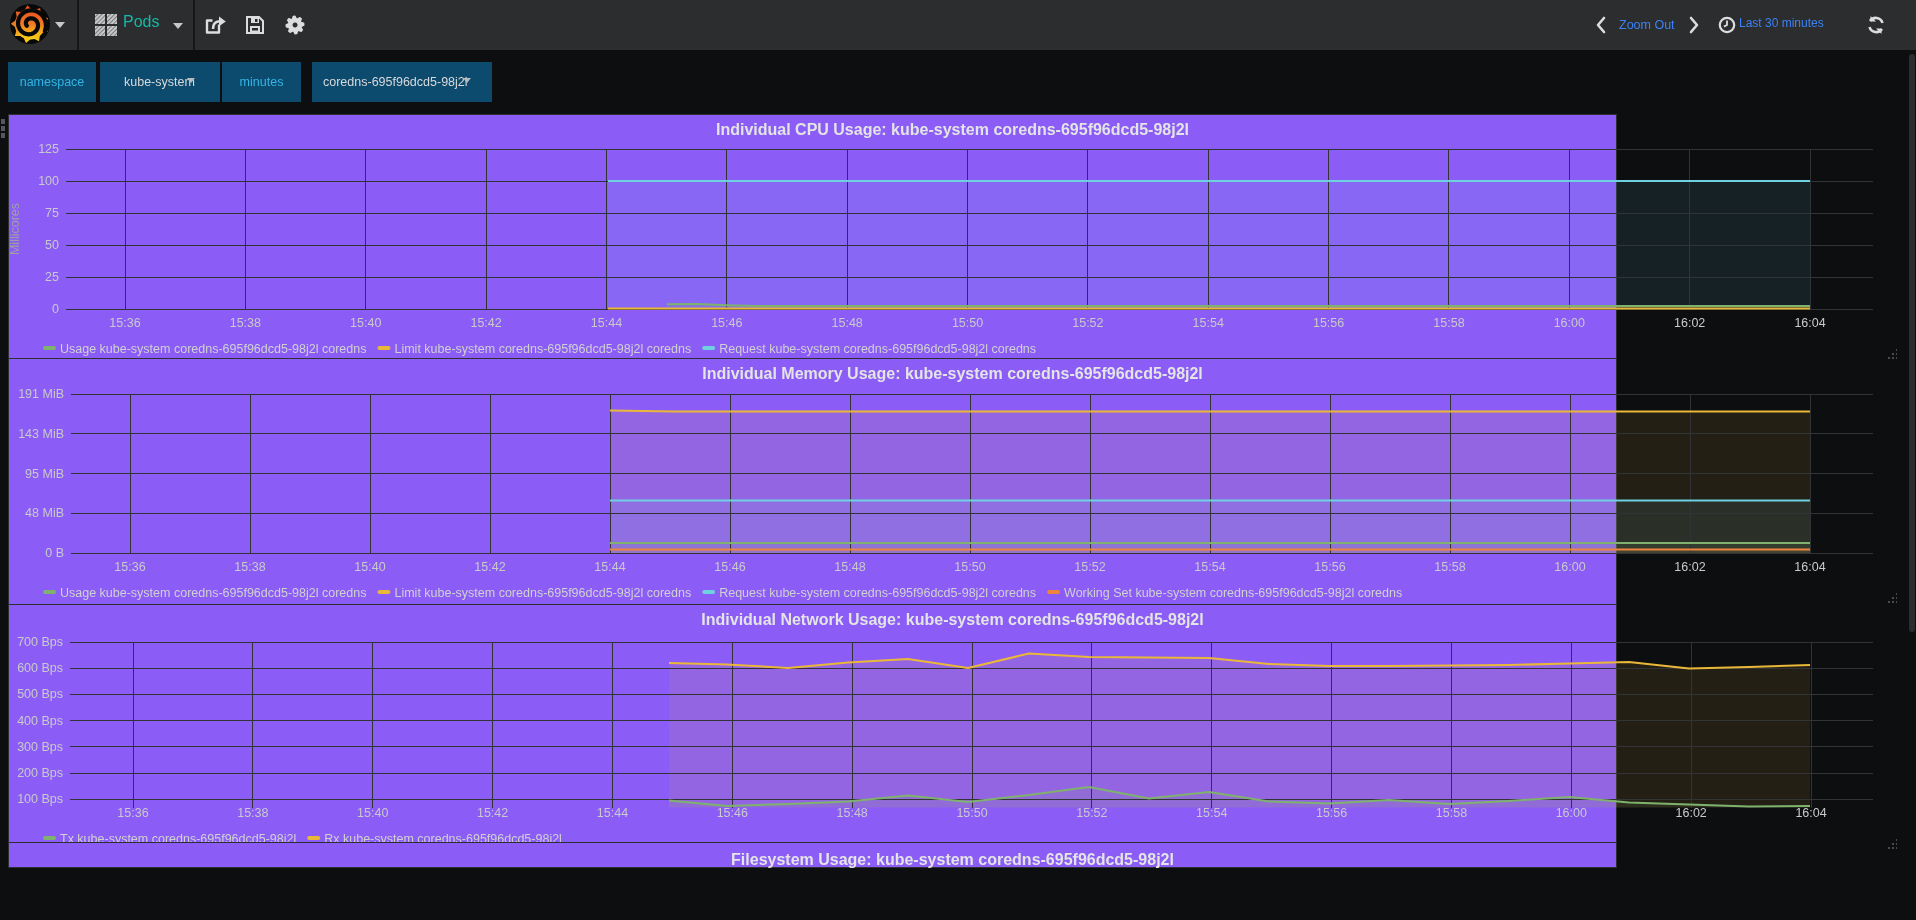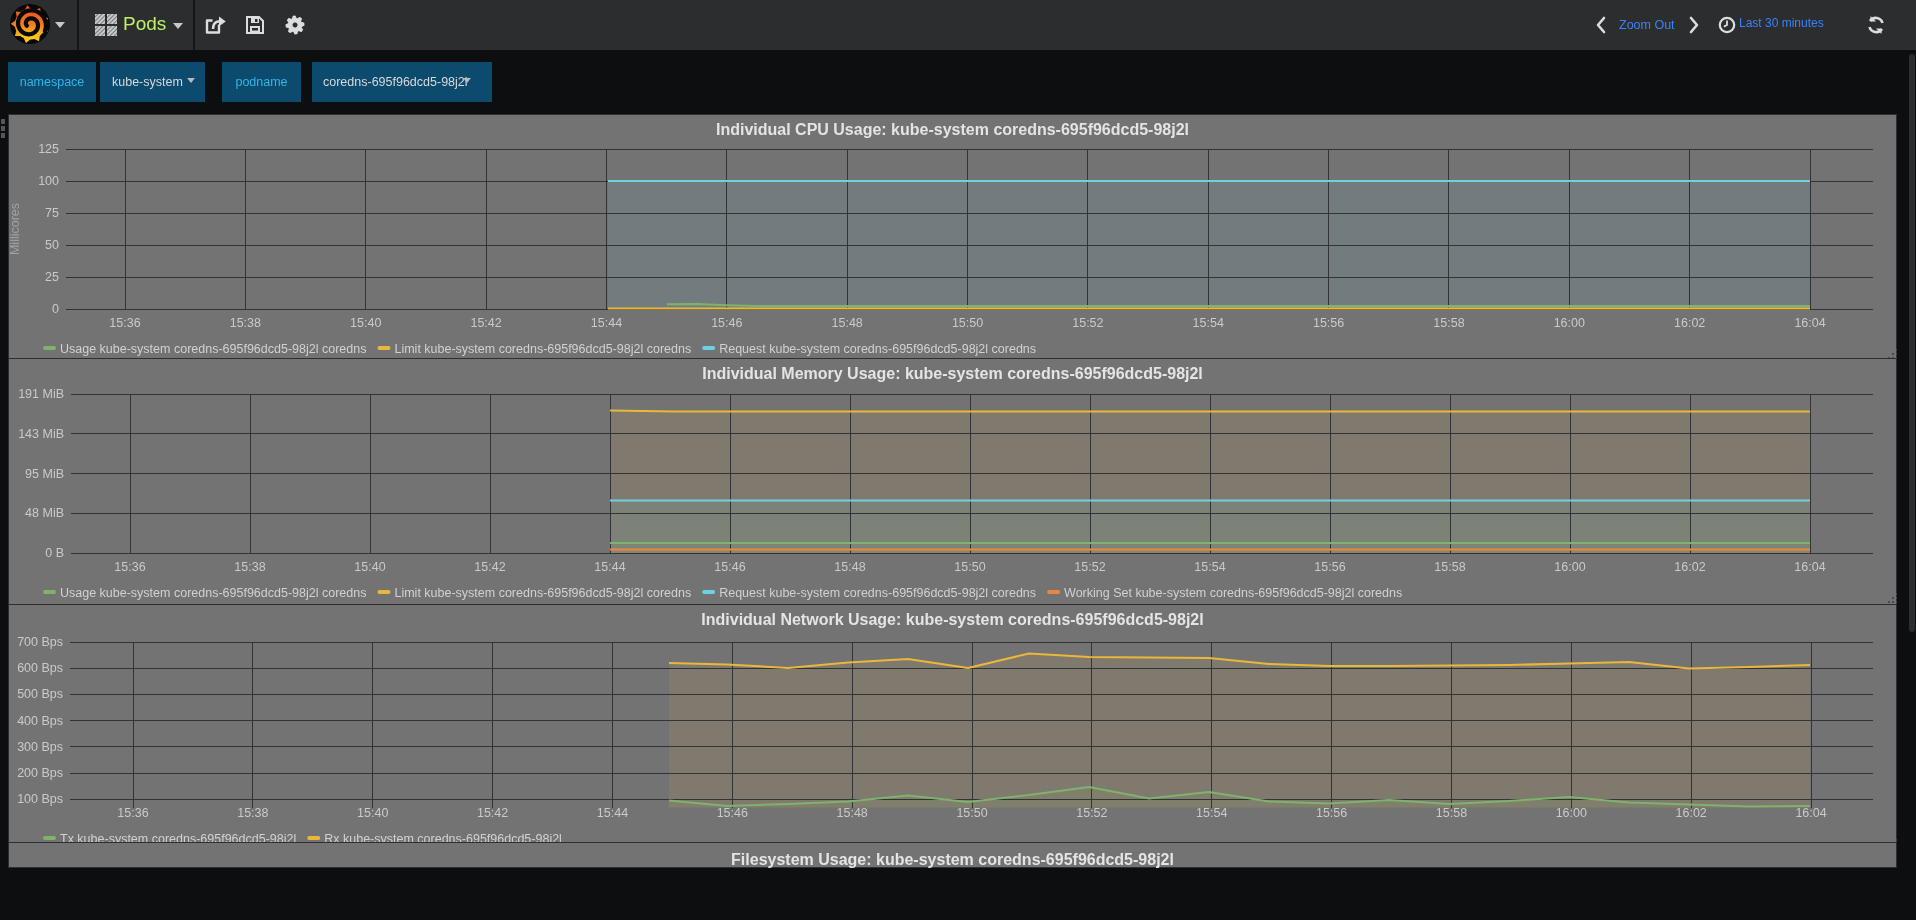--- a/index.html
+++ b/index.html
@@ -1,18 +1,18 @@
 <!DOCTYPE html>
 <html><head><meta charset="utf-8"><style>
 *{margin:0;padding:0;box-sizing:border-box}
 html,body{width:1916px;height:920px;overflow:hidden;background:#0d0e10;font-family:"Liberation Sans",sans-serif}
 .navbar{position:absolute;left:0;top:0;width:1916px;height:50px;background:#2c2d2f}
 .sep{position:absolute;top:0;width:2px;height:50px;background:#151617}
 .navtext{position:absolute;color:#3b82f6}
-.panel{position:absolute;left:8px;width:1889px;background:#737373;border:1px solid #2e2f33}
+.panel{position:absolute;left:8px;width:1609px;background:#8b5cf6;border:1px solid #2e2f33}
 .panel svg{position:absolute;left:-1px;top:-1px}
 .vbox{position:absolute;top:62px;height:40px;background:#0c4a6e;color:#d8d9da;font-size:12.5px;line-height:40px}
 .vlabel{color:#33b5e5;text-align:center}
 </style></head><body>
 <div class="navbar">
 <svg width="44" height="44" viewBox="0 0 44 44" style="position:absolute;left:8px;top:2px">
 <defs>
         <linearGradient id="gl" x1="0" y1="0" x2="0" y2="1">
 <stop offset="0" stop-color="#ed4c22"></stop>
           <stop offset="0.5" stop-color="#f07c23"></stop>
@@ -31,21 +31,21 @@
         <pattern id="hatch" width="3" height="3" patternUnits="userSpaceOnUse" patternTransform="rotate(45)">
 <rect width="3" height="3" fill="#c7c8c9"></rect>
           <line x1="0" y1="0" x2="0" y2="3" stroke="#2c2d2f" stroke-width="1.0"></line>
         </pattern>
       </defs>
 <rect x="1" y="1" width="10" height="10" fill="url(#hatch)"></rect>
 <rect x="13" y="1" width="10" height="10" fill="url(#hatch)"></rect>
 <rect x="1" y="13" width="10" height="10" fill="url(#hatch)"></rect>
 <rect x="13" y="13" width="10" height="10" fill="url(#hatch)"></rect>
 </svg>
-<div class="navtext" style="left:123px;top:13px;font-size:19px;color:#bef264">Pods</div>
+<div class="navtext" style="left:123px;top:13px;font-size:16px;color:#14b8a6">Pods</div>
 <div style="position:absolute;left:173px;top:23px;width:0;height:0;border-left:5px solid transparent;border-right:5px solid transparent;border-top:6px solid #c7c8c9"></div>
 <div class="sep" style="left:193px"></div>
 <svg width="24" height="22" viewBox="0 0 24 22" style="position:absolute;left:204px;top:14px">
 <path d="M15,10.5 V18.5 H3 V6.5 H8.5" fill="none" stroke="#dcddde" stroke-width="2.4" stroke-linejoin="round"></path>
 <path d="M9,15 Q9,7.5 15.5,7.2" fill="none" stroke="#dcddde" stroke-width="2.6"></path>
 <path d="M15,2.6 L21.8,7.4 L15,12.2 Z" fill="#dcddde"></path>
 </svg>
 <svg width="18" height="18" viewBox="0 0 18 18" style="position:absolute;left:246px;top:16px">
 <path d="M1,1 H13 L17,5 V17 H1 Z" fill="none" stroke="#dcddde" stroke-width="2"></path>
 <rect x="5" y="2" width="8" height="5" fill="#dcddde"></rect>
@@ -69,23 +69,23 @@
 </svg>
 <div class="navtext" style="left:1739px;top:16px;font-size:12px">Last 30 minutes</div>
 <svg width="20" height="20" viewBox="0 0 20 20" style="position:absolute;left:1866px;top:15px">
 <path d="M16.5,8 A7,7 0 0 0 4,6" fill="none" stroke="#dcddde" stroke-width="2.6"></path>
 <path d="M4.5,1 V6.5 H10" fill="#dcddde" stroke="none"></path>
 <path d="M3.5,12 A7,7 0 0 0 16,14" fill="none" stroke="#dcddde" stroke-width="2.6"></path>
 <path d="M15.5,19 V13.5 H10" fill="#dcddde" stroke="none"></path>
 </svg>
 </div>
 <div class="vbox vlabel" style="left:8px;width:88px">namespace</div>
-<div class="vbox" style="left:100px;width:105px;padding-left:12px">kube-system</div>
+<div class="vbox" style="left:100px;width:120px;padding-left:24px">kube-system</div>
 <div style="position:absolute;left:187px;top:78px;width:0;height:0;border-left:4px solid transparent;border-right:4px solid transparent;border-top:5px solid #b9babc"></div>
-<div class="vbox vlabel" style="left:222px;width:79px">podname</div>
+<div class="vbox vlabel" style="left:222px;width:79px">minutes</div>
 <div class="vbox" style="left:312px;width:180px;padding-left:11px">coredns-695f96dcd5-98j2l</div>
 <div style="position:absolute;left:463px;top:78px;width:0;height:0;border-left:4px solid transparent;border-right:4px solid transparent;border-top:5px solid #b9babc"></div>
 <div style="position:absolute;left:1px;top:119px;width:4px;height:5px;background:#55565a"></div>
 <div style="position:absolute;left:1px;top:126px;width:4px;height:5px;background:#55565a"></div>
 <div style="position:absolute;left:1px;top:133px;width:4px;height:5px;background:#55565a"></div>
 <div class="panel" style="top:114px;height:249px">
     <svg width="1889" height="249" viewBox="0 0 1889 249" font-family="Liberation Sans, sans-serif">
       <text x="944.5" y="21" text-anchor="middle" font-size="16" font-weight="bold" fill="#e3e4e6">Individual CPU Usage: kube-system coredns-695f96dcd5-98j2l</text>
 <polygon points="600,195 600,67 1802,67 1802,195" fill="#6ed0e0" fill-opacity="0.1"></polygon>
 <polygon points="659,195 659,190.2 689,190.1 719,191.2 749,192 1802,192 1802,195" fill="#7eb26d" fill-opacity="0.1"></polygon>

